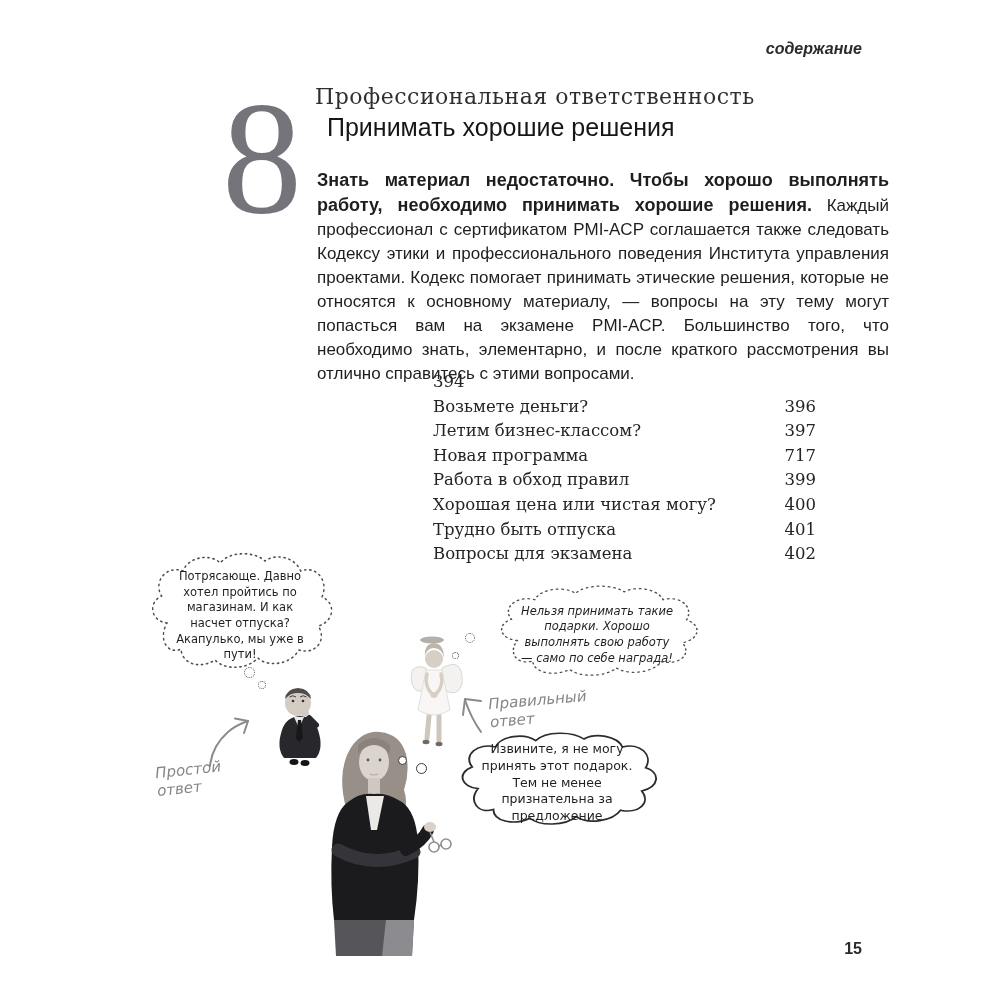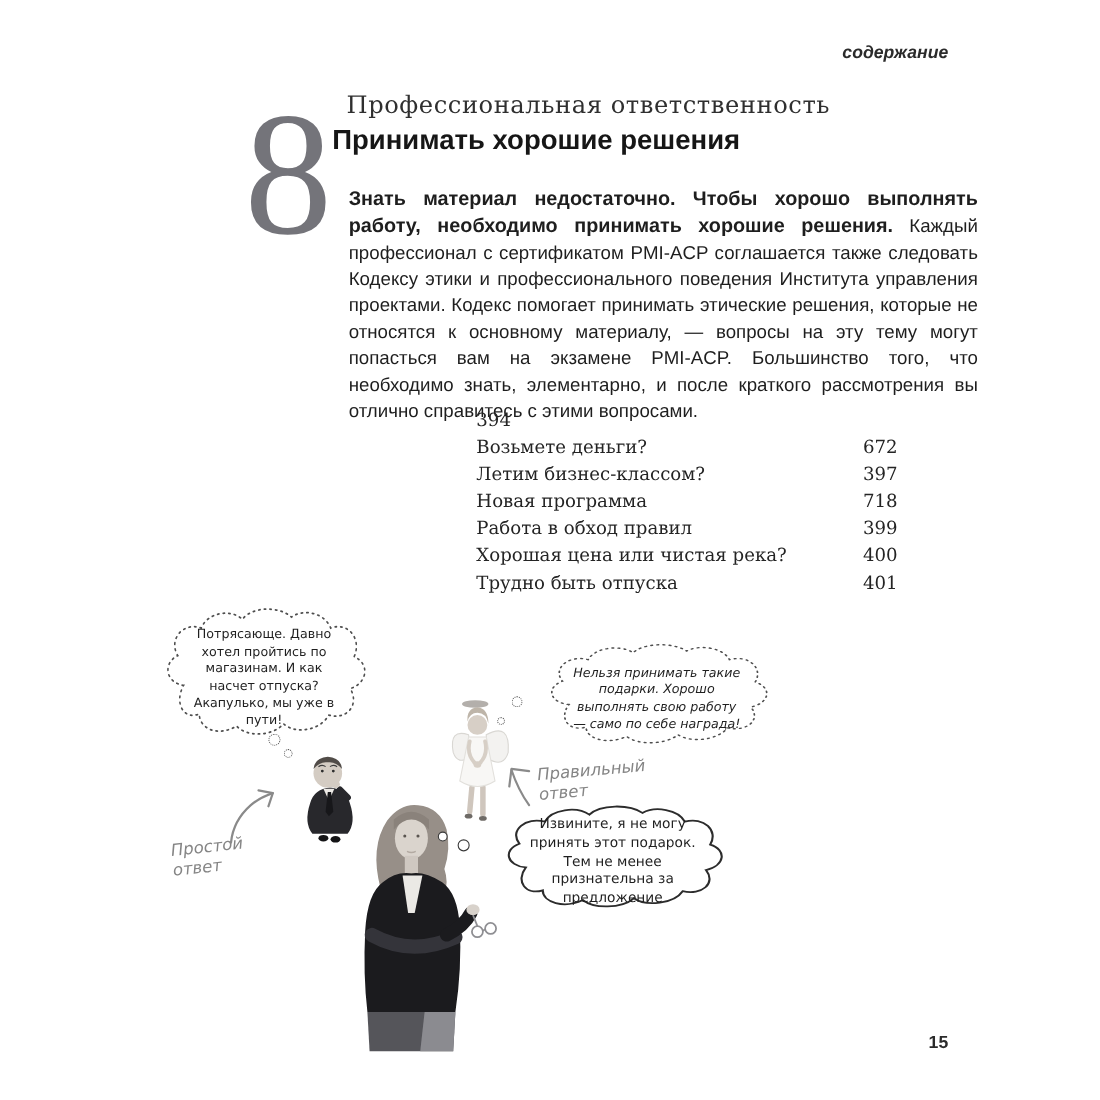--- a/index.html
+++ b/index.html
@@ -7,22 +7,22 @@
         font-family:"Liberation Sans",sans-serif;color:#1e1e1e;}
 
   .running-header{position:absolute;right:138px;top:40px;font-size:16px;font-weight:bold;
         font-style:italic;color:#2b2b2b;}
   .folio{position:absolute;right:138px;top:940px;font-size:16px;font-weight:bold;color:#2b2b2b;margin-left:22px;}
 
   .chapter-number{position:absolute;left:222px;top:82px;font-family:"Liberation Serif",serif;
         font-size:160px;line-height:0.95;font-weight:400;color:#74747a;}
   .eyebrow{position:absolute;left:315px;top:84px;font-family:"DejaVu Serif",serif;
         font-size:22px;letter-spacing:0.5px;color:#2f2f2f;white-space:nowrap;}
-  .chapter-title{position:absolute;left:302px;top:113px;margin:0;font-size:25px;
-        font-weight:bold;color:#161616;white-space:nowrap;}
+  .chapter-title{position:absolute;left:327px;top:113px;margin:0;font-size:25px;
+        font-weight:normal;color:#161616;white-space:nowrap;}
   .intro{position:absolute;left:317px;top:168px;width:572px;margin:0;text-align:justify;
         font-size:17px;line-height:24px;color:#1e1e1e;}
   .intro strong{font-size:18px;}
 
   .toc{position:absolute;left:433px;top:370px;width:383px;font-family:"DejaVu Serif",serif;
         font-size:16.5px;color:#242424;}
   .toc-row{display:flex;justify-content:space-between;line-height:24.6px;}
 
   .figure{position:absolute;z-index:2;}
 
@@ -58,41 +58,45 @@
   <h1 class="chapter-title">Принимать хорошие решения</h1>
 
   <p class="intro"><strong>Знать материал недостаточно. Чтобы хорошо выполнять работу, необходимо принимать хорошие решения.</strong> <span>Каждый профессионал с сертификатом PMI-ACP соглашается также следовать Кодексу этики и профессионального поведения Института управления проектами. Кодекс помогает принимать этические решения, которые не относятся к основному материалу, — вопросы на эту тему могут попасться вам на экзамене PMI-ACP. Большинство того, что необходимо знать, элементарно, и после краткого рассмотрения вы отлично справитесь с этими вопросами.</span></p>
 
   <div class="toc">
     <div class="toc-row">
         <span>394</span>
       </div>
     <div class="toc-row">
         <span>Возьмете деньги?</span>
-        <span>672</span>
+        <span>396</span>
       </div>
     <div class="toc-row">
         <span>Летим бизнес-классом?</span>
         <span>397</span>
       </div>
     <div class="toc-row">
         <span>Новая программа</span>
-        <span>718</span>
+        <span>717</span>
       </div>
     <div class="toc-row">
         <span>Работа в обход правил</span>
         <span>399</span>
       </div>
     <div class="toc-row">
-        <span>Хорошая цена или чистая река?</span>
+        <span>Хорошая цена или чистая могу?</span>
         <span>400</span>
       </div>
     <div class="toc-row">
         <span>Трудно быть отпуска</span>
         <span>401</span>
+      </div>
+    <div class="toc-row">
+        <span>Вопросы для экзамена</span>
+        <span>402</span>
       </div>
   </div>
 
   <div class="bubble" style="left:142px;top:551px;width:196px;height:130px;">
     <svg viewBox="0 0 220 130" preserveAspectRatio="none">
       <path class="cloud-dotted" d="M28,72 C10,70 6,52 22,45 C12,30 28,14 46,20 C52,6 76,2 88,12 C98,0 126,0 138,10 C150,2 172,6 178,20 C196,14 210,30 202,46 C218,52 216,70 198,75 C208,90 194,104 176,99 C168,113 142,117 130,107 C118,119 92,119 82,109 C64,119 44,112 44,98 C28,104 18,88 28,72 Z"></path>
     </svg>
     <div class="bubble-text pad-a">Потрясающе. Давно хотел пройтись по магазинам. И как насчет отпуска? Акапулько, мы уже в пути!</div>
   </div>
   <div class="dot dotted" style="left:244px;top:667px;width:11px;height:11px;"></div>

